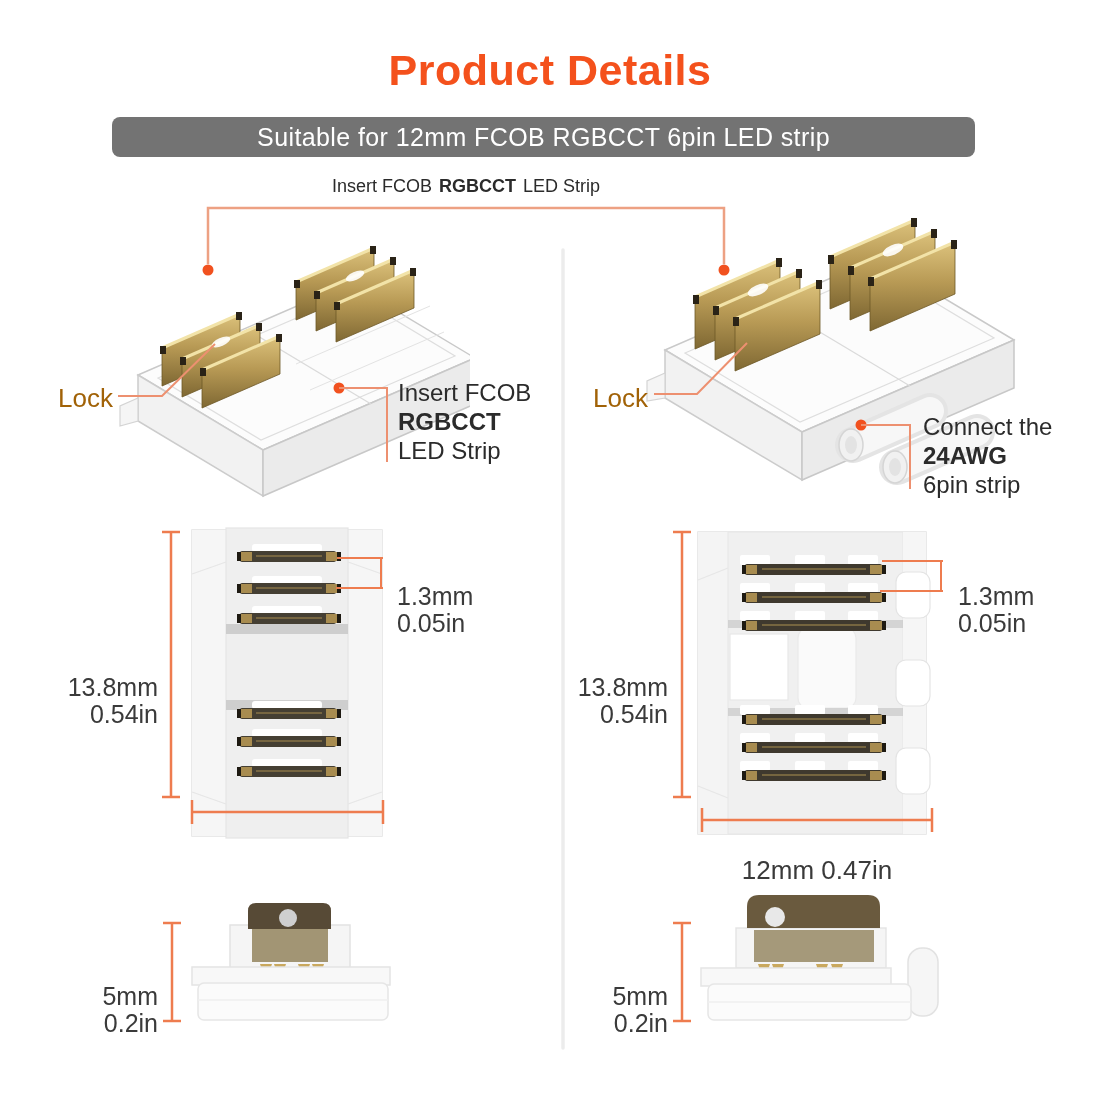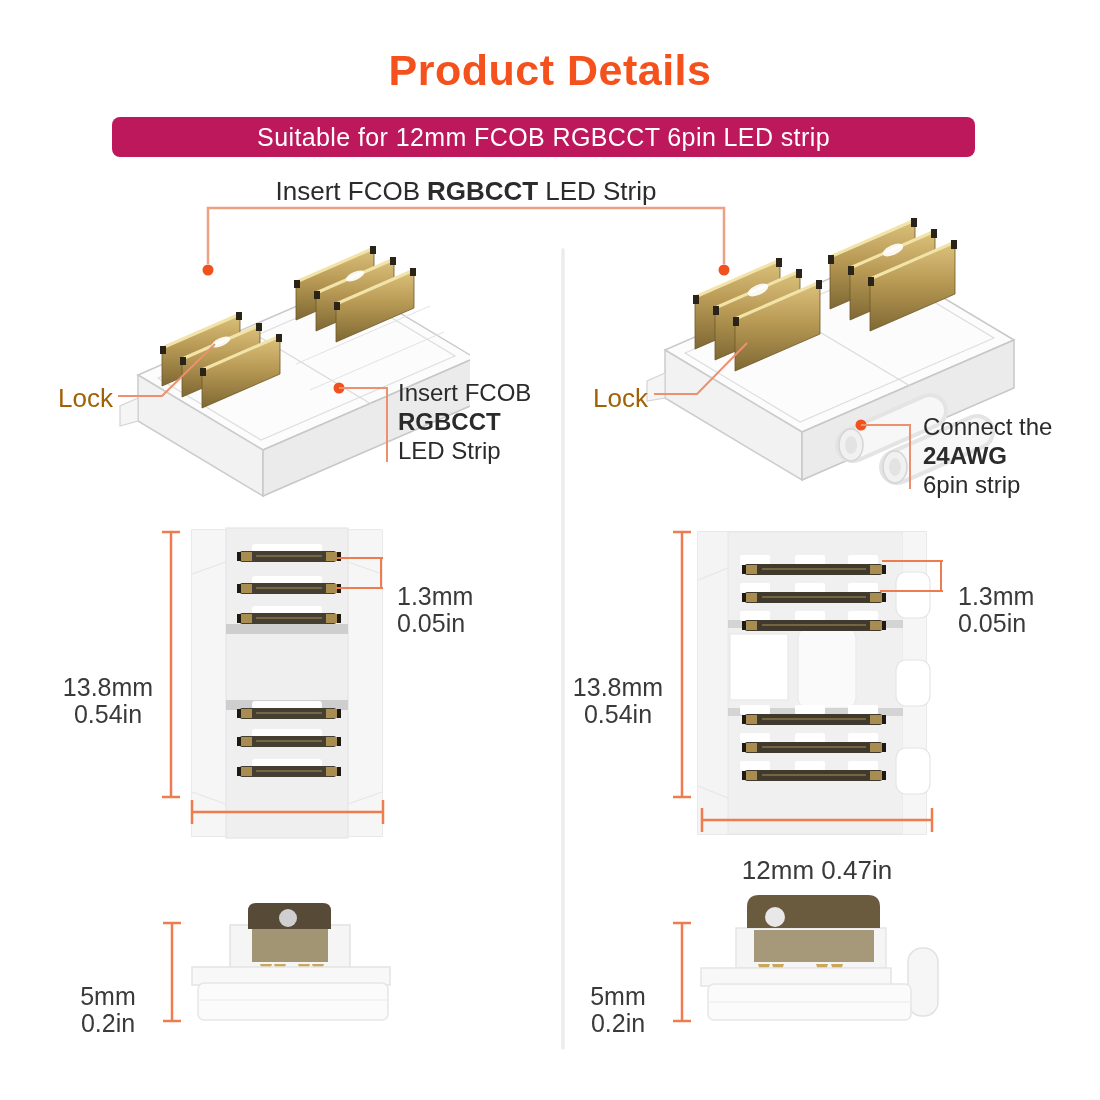--- a/index.html
+++ b/index.html
@@ -8,42 +8,42 @@
     font-family:"Liberation Sans", sans-serif;color:#2e2e2e;
   }
   .abs{position:absolute;}
   
   .page-title{
     left:0;top:46px;width:1100px;text-align:center;
     font-size:43px;font-weight:700;color:#f4511c;letter-spacing:.5px;
   }
   .banner{
     left:112px;top:117px;width:863px;height:40px;border-radius:8px;
-    background:#be185d;color:#ffffff;font-size:25px;line-height:40px;
+    background:#737373;color:#ffffff;font-size:25px;line-height:40px;
     text-align:center;letter-spacing:.4px;
   }
   
   .top-label{
     left:216px;top:176px;width:500px;text-align:center;
-    font-size:26px;color:#2b2b2b;
+    font-size:18px;color:#2b2b2b;
   }
   .top-label .b{font-weight:700;margin:0 7px;}
   
   .lock-label{font-size:26px;color:#a16207;}
   .lock-left{left:58px;top:383px;}
   .lock-right{left:593px;top:383px;}
   
   .note{font-size:24px;line-height:29px;color:#2b2b2b;}
   .note .b{font-weight:700;}
   .note-left{left:398px;top:378px;}
   .note-right{left:923px;top:412px;}
   
   .dim{color:#3a3a3a;margin-top:37px;}
   .dim-2line{font-size:25px;line-height:27px;}
-  .t-right{text-align:center;}
+  .t-right{text-align:right;}
   .height-left{left:58px;top:637px;width:100px;}
   .height-right{left:568px;top:637px;width:100px;}
   .pitch-left{left:397px;top:546px;}
   .pitch-right{left:958px;top:546px;}
   .width-label{font-size:26px;text-align:center;width:200px;}
   .width-left{left:188px;top:818px;}
   .width-right{left:717px;top:818px;}
   .side-left{left:58px;top:946px;width:100px;}
   .side-right{left:568px;top:946px;width:100px;}
   svg{display:block;}

